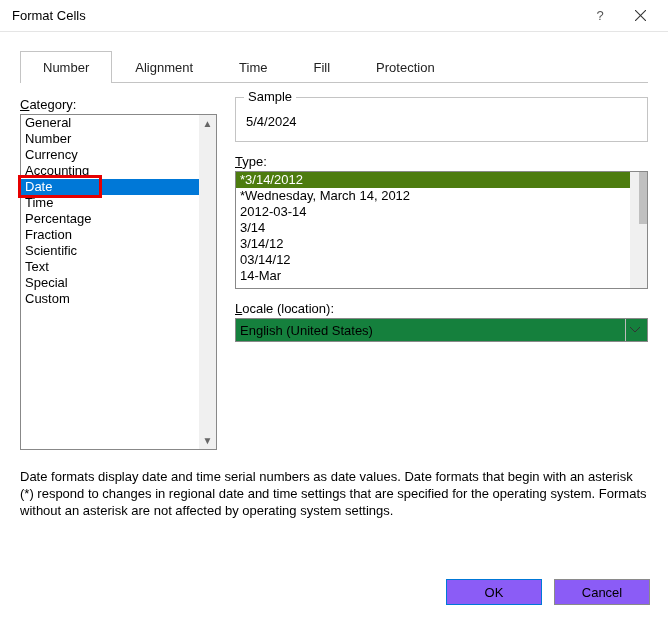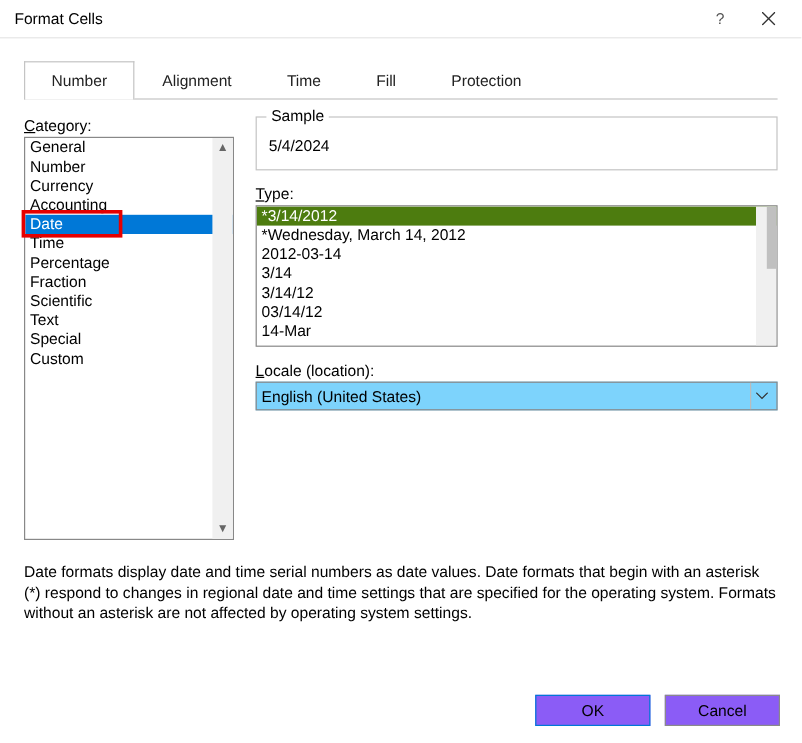--- a/index.html
+++ b/index.html
@@ -5,42 +5,42 @@
   * { box-sizing: border-box; font-family: "Segoe UI", Arial, sans-serif; }
   body { margin: 0; background: #fff; width: 668px; height: 619px; overflow: hidden; font-size: 13px; color: #000; }
   .title-bar { display: flex; align-items: center; height: 32px; padding: 0 8px 0 12px; border-bottom: 1px solid #e5e5e5; }
   .title-bar .title { flex: 1; font-size: 13px; }
   .title-bar .tbtn { width: 40px; height: 32px; display: flex; align-items: center; justify-content: center; color: #555; }
   .title-bar .tbtn svg { width: 11px; height: 11px; }
   .tabs { display: flex; border-bottom: 1px solid #c4c4c4; margin: 18px 20px 0 20px; }
   .tab { padding: 8px 22px 8px 22px; font-size: 13px; color: #222; border: 1px solid transparent; border-bottom: none; position: relative; top: 1px; cursor: default; }
   .tab.active { border-color: #c4c4c4; background: #fff; }
   .content { padding: 14px 20px 0 20px; display: flex; gap: 18px; }
-  .left { width: 175px; display: flex; flex-direction: column; }
+  .left { width: 197px; display: flex; flex-direction: column; }
   .label { font-size: 13px; margin-bottom: 2px; white-space: nowrap; }
   .underline { text-decoration: underline; text-decoration-color: #000; }
   .category-box { position: relative; border: 1px solid #888; height: 336px; background: #fff; }
   .category-box .list { position: absolute; inset: 0; overflow: hidden; }
   .category-box .scrollbar { position: absolute; right: 0; top: 0; bottom: 0; width: 17px; background: #f0f0f0; display: flex; flex-direction: column; justify-content: space-between; }
   .sbtn { height: 17px; display: flex; align-items: center; justify-content: center; color: #666; font-size: 10px; }
   .citem { padding: 0 4px; line-height: 16px; font-size: 13px; }
   .citem.selected { background: #0078d7; color: #fff; }
   .highlight-box { position: absolute; border: 3px solid #e60000; pointer-events: none; }
   .right { flex: 1; display: flex; flex-direction: column; }
   .sample-box { border: 1px solid #c4c4c4; padding: 0; position: relative; margin-bottom: 12px; }
   .sample-box .legend { position: absolute; top: -9px; left: 8px; background: #fff; padding: 0 4px; font-size: 13px; }
   .sample-box .value { padding: 16px 10px 12px 10px; font-size: 13px; }
   .type-box { border: 1px solid #888; height: 118px; background: #fff; position: relative; overflow: hidden; }
   .type-list { position: absolute; inset: 0; overflow: hidden; }
   .type-scroll { position: absolute; right: 0; top: 0; bottom: 0; width: 17px; background: #f0f0f0; }
   .type-thumb { position: absolute; right: 0; top: 0; width: 8px; height: 52px; background: #c0c0c0; }
   .titem { padding: 0 4px; line-height: 16px; font-size: 13px; }
   .titem.selected { background: #4d7c0f; color: #fff; }
   .locale-row { margin-top: 12px; }
-  .locale-select { margin-top: 2px; border: 1px solid #888; height: 24px; background: #7dd3fc; display: flex; align-items: center; padding: 0 4px; justify-content: space-between; }
+  .locale-select { margin-top: 2px; border: 1px solid #888; height: 24px; background: #15803d; display: flex; align-items: center; padding: 0 4px; justify-content: space-between; }
   .locale-select .chev { width: 18px; display: flex; align-items: center; justify-content: center; color: #333; border-left: 1px solid #bbb; height: 100%; }
   .desc { clear: both; margin: 18px 20px 0 20px; font-size: 13px; line-height: 17px; }
   .buttons { position: absolute; bottom: 14px; right: 18px; display: flex; gap: 12px; }
   .btn { width: 96px; height: 26px; border: 1px solid #8a8a8a; background: #8b5cf6; display: flex; align-items: center; justify-content: center; font-size: 13px; margin-top: 44px; }
   .btn.primary { border: 1px solid #0078d7; }
 </style>
 </head>
 <body>
 
 <div class="title-bar">

